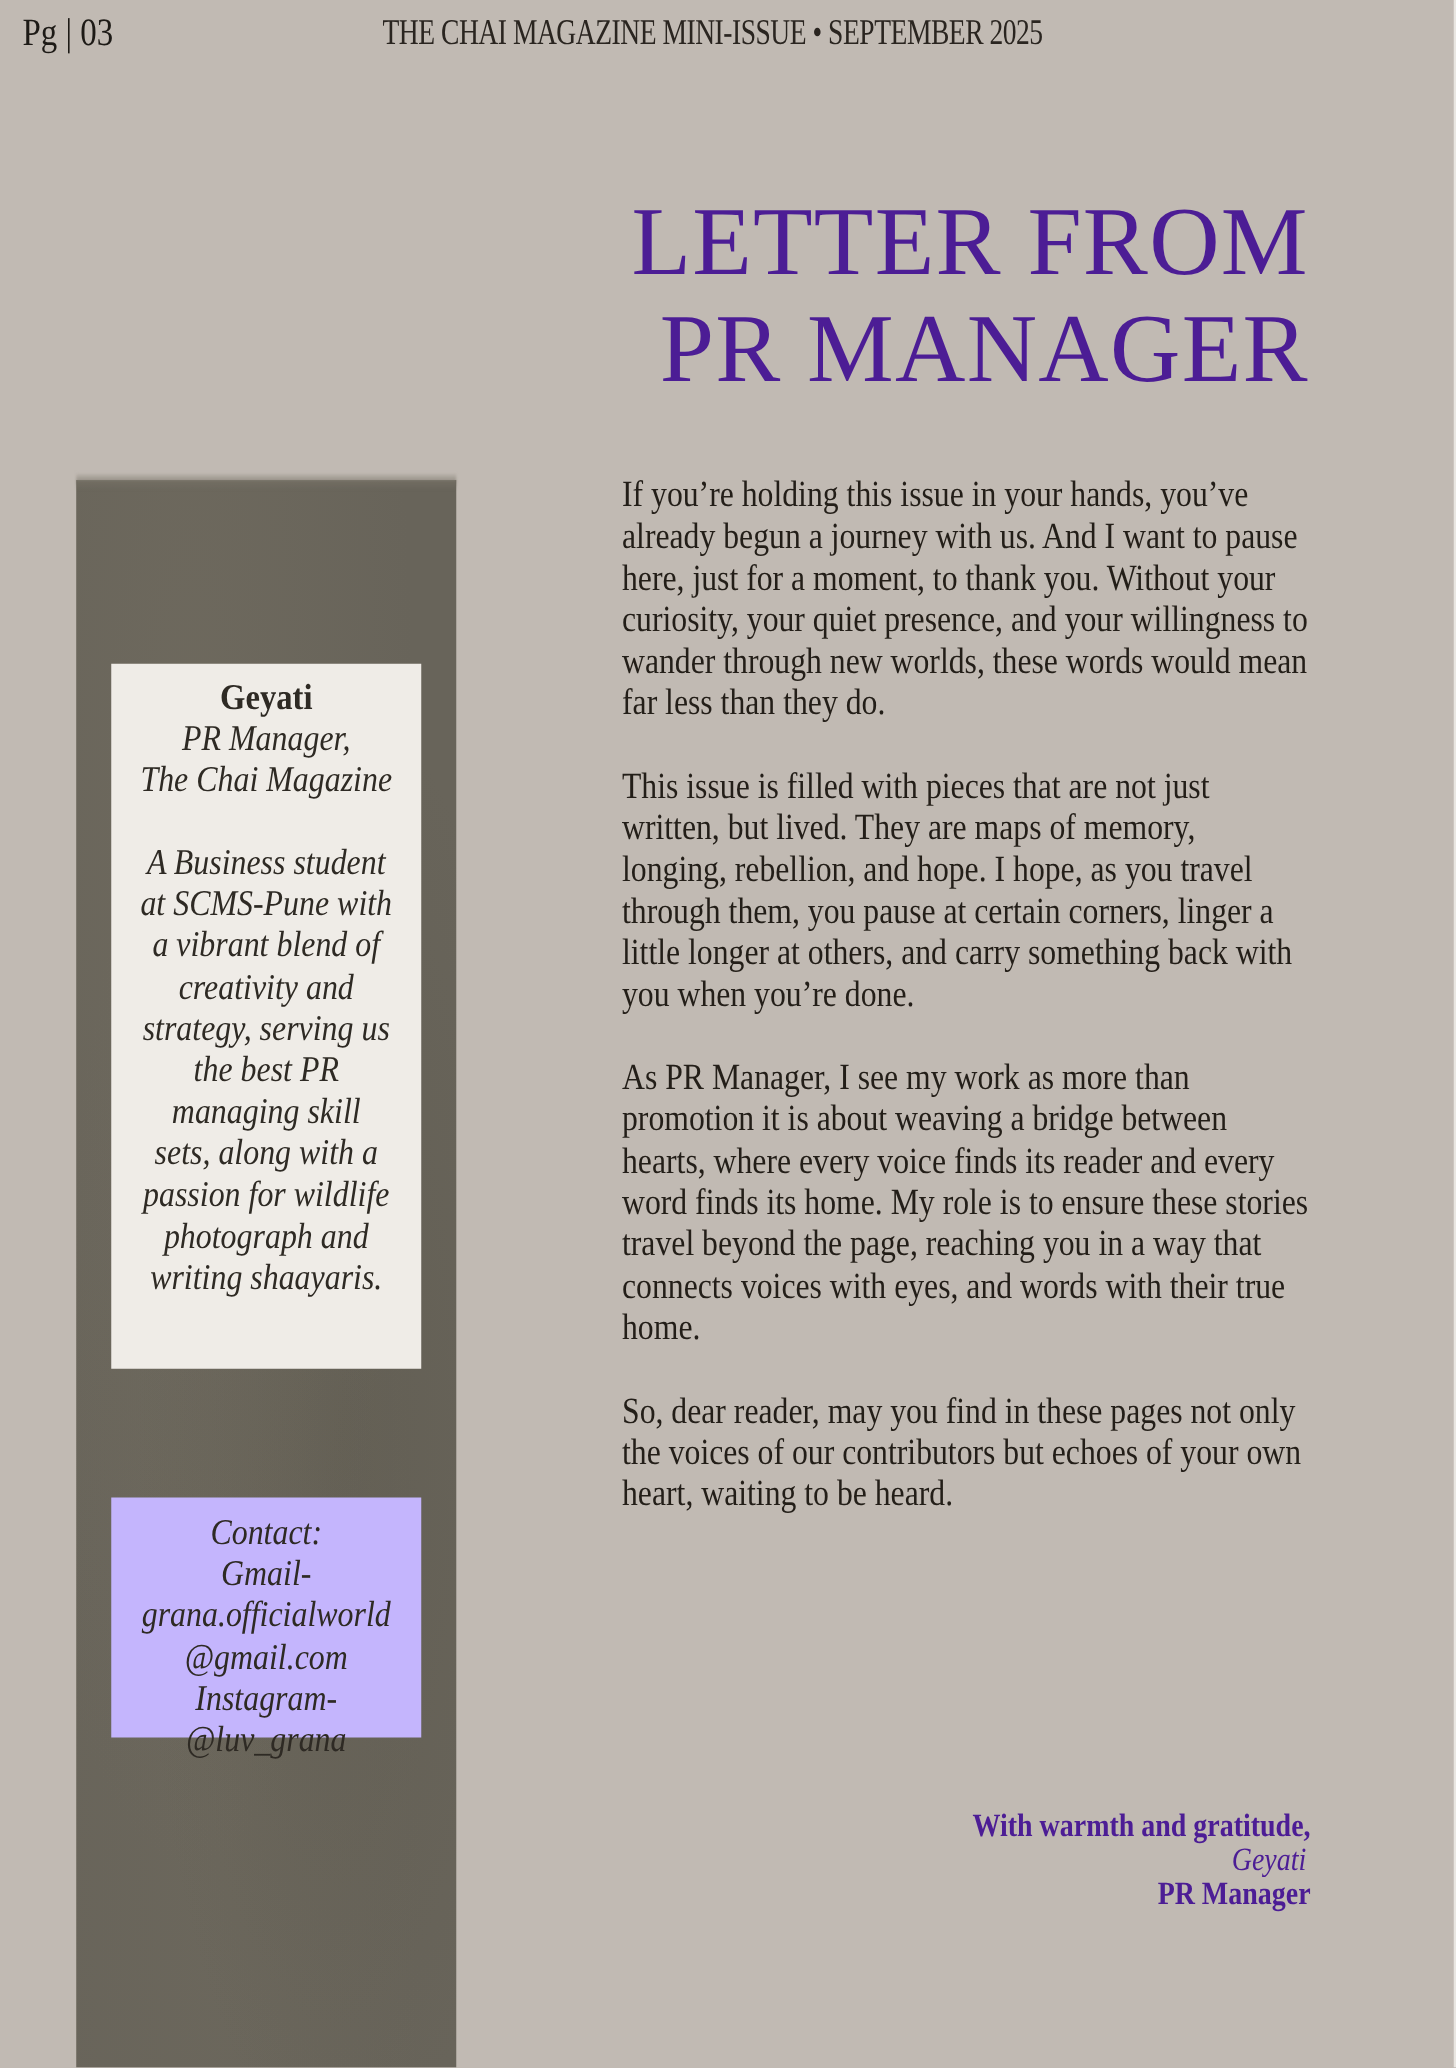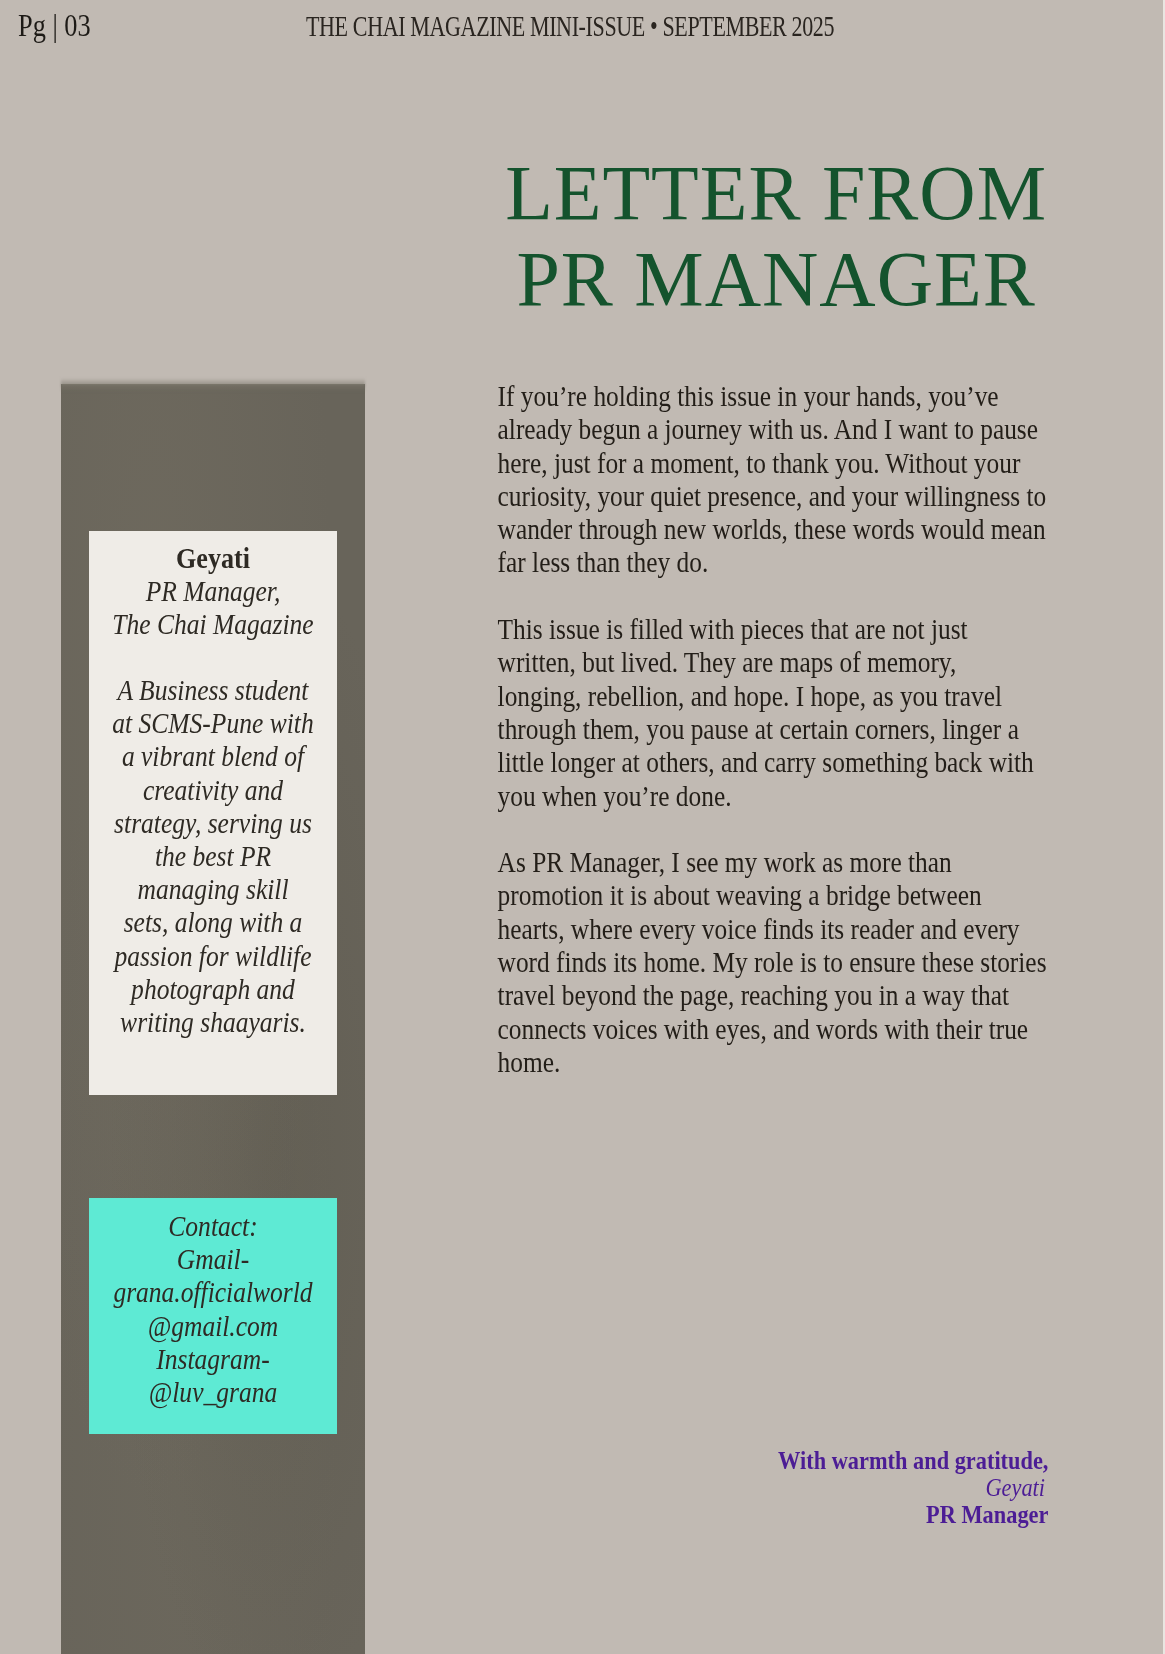--- a/index.html
+++ b/index.html
@@ -39,25 +39,25 @@
       letter-spacing: -0.5px;
       transform: scaleX(0.76);
       transform-origin: left top;
       white-space: nowrap;
       color: #2a2520;
     }
     .title {
       position: absolute;
       right: 118px;
       top: 150px;
-      text-align: center;
+      text-align: right;
       font-size: 78px;
       line-height: 86px;
       letter-spacing: 1px;
-      color: #14532d;
+      color: #4c1d95;
       font-weight: normal;
     }
     .title div { white-space: nowrap; }
 
     .side-strip {
       position: absolute;
       left: 61px;
       top: 384px;
       width: 304px;
       height: 1270px;
@@ -107,22 +107,22 @@
       line-height: 33.2px;
       transform: scaleX(0.88);
     }
     .bio-desc div { white-space: nowrap; }
 
     .contact-card {
       position: absolute;
       left: 89px;
       top: 1198px;
       width: 248px;
-      height: 236px;
-      background: #5eead4;
+      height: 192px;
+      background: #c4b5fd;
       text-align: center;
       color: #2e2a24;
       box-sizing: border-box;
       padding-top: 12px;
       font-style: italic;
       font-size: 29px;
       line-height: 33.2px;
     }
     .contact-card div {
       white-space: nowrap;
@@ -227,19 +227,24 @@
   </div>
   <div class="para">
     <div>As PR Manager, I see my work as more than</div>
     <div>promotion it is about weaving a bridge between</div>
     <div>hearts, where every voice finds its reader and every</div>
     <div>word finds its home. My role is to ensure these stories</div>
     <div>travel beyond the page, reaching you in a way that</div>
     <div>connects voices with eyes, and words with their true</div>
     <div>home.</div>
   </div>
+  <div class="para">
+    <div>So, dear reader, may you find in these pages not only</div>
+    <div>the voices of  our contributors but echoes of  your own</div>
+    <div>heart, waiting to be heard.</div>
+  </div>
 </div>
 
 <div class="signoff">
   <div class="sign-closing">With warmth and gratitude,</div>
   <div class="sign-name">Geyati</div>
   <div class="sign-title">PR Manager</div>
 </div>
 
 </body></html>

